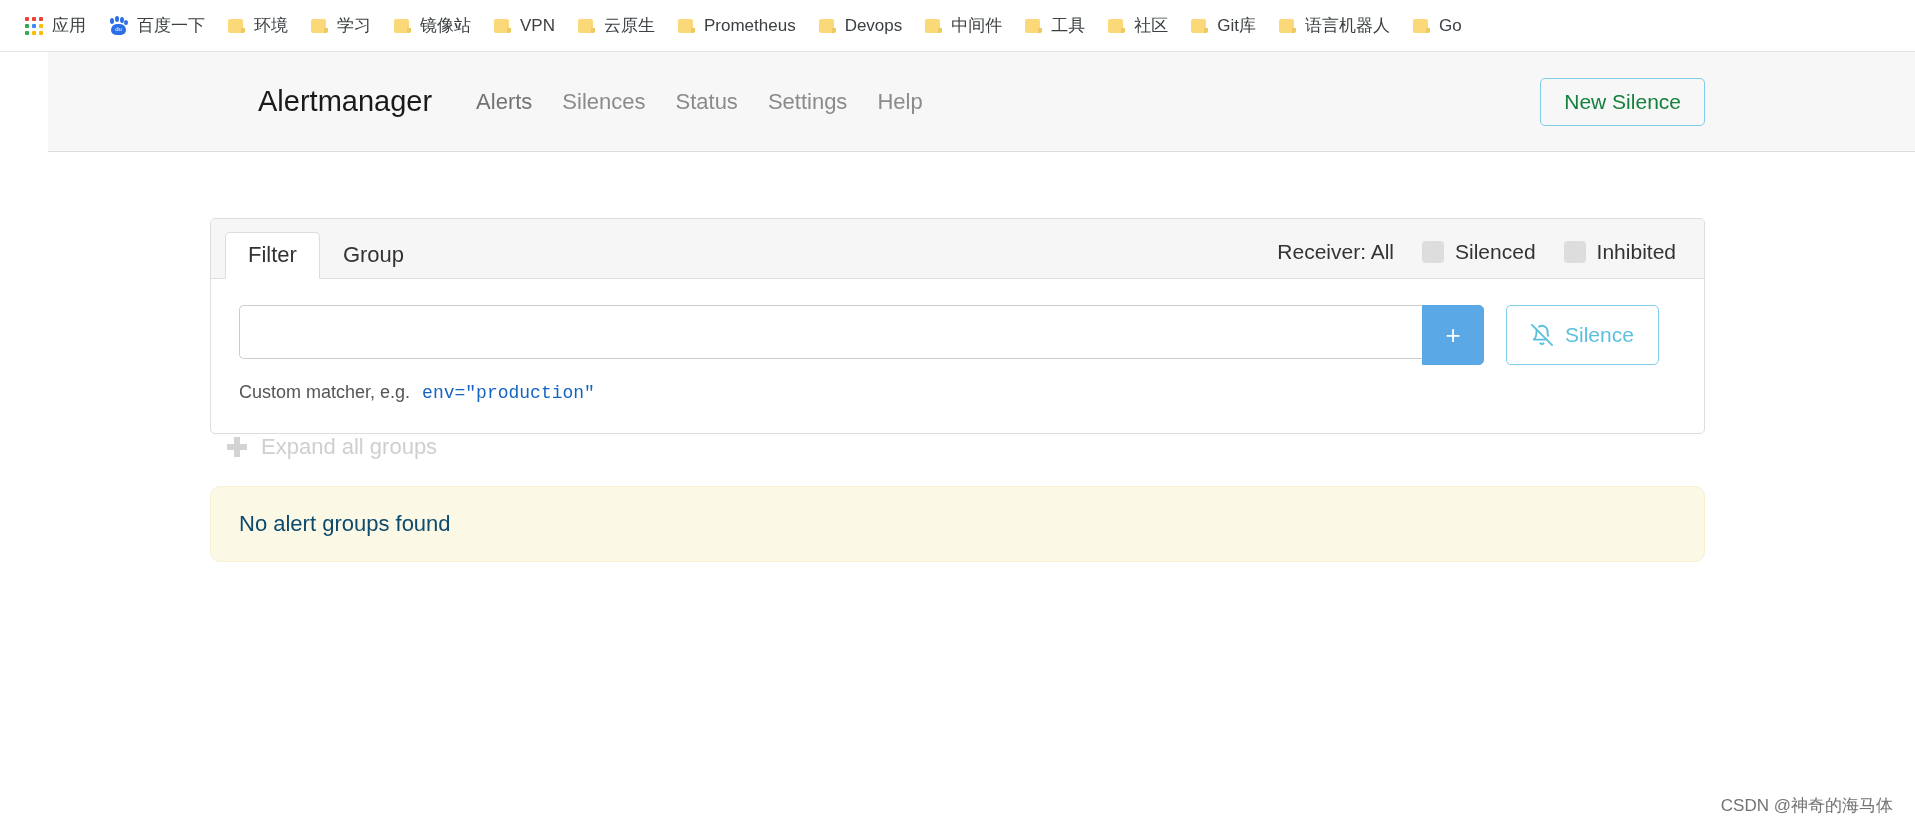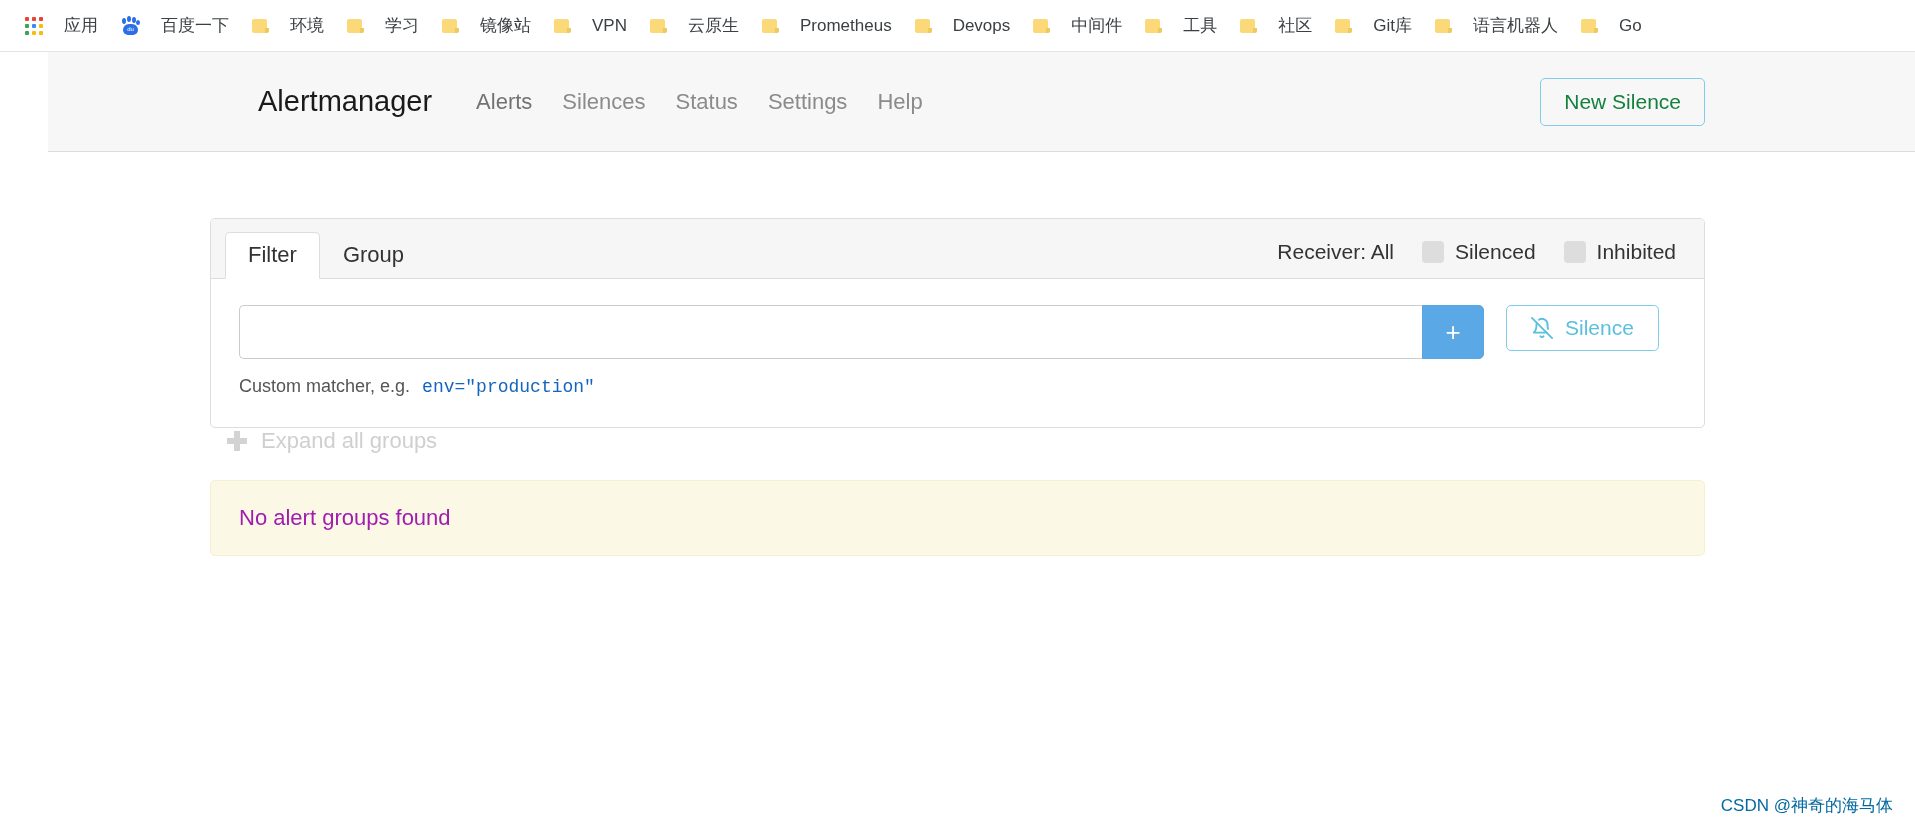--- a/index.html
+++ b/index.html
@@ -32,21 +32,20 @@
     gap: 9px;
     padding: 4px 9px;
     margin-right: 5px;
     border-radius: 4px;
     cursor: pointer;
   }
   .bm-label {
     font-size: 17px;
     color: #3c4043;
     line-height: 1;
-    margin-left: 12px;
   }
 
   
   .apps-icon {
     width: 18px; height: 18px;
     display: grid;
     grid-template-columns: repeat(3, 4px);
     grid-template-rows: repeat(3, 4px);
     gap: 3px;
   }
@@ -220,21 +219,21 @@
     font-family: "Liberation Sans", sans-serif;
   }
   .btn-silence {
     margin-left: 22px;
     border: 1px solid #7fcdea;
     background: #ffffff;
     color: #5bc0de;
     font-size: 21px;
     border-radius: 5px;
     padding: 7px 24px;
-    height: 46px;
+    height: 60px;
     display: flex;
     align-items: center;
     gap: 12px;
     cursor: pointer;
     font-family: "Liberation Sans", sans-serif;
     white-space: nowrap;
   }
   .matcher-help {
     margin-top: 17px;
     font-size: 18px;
@@ -266,33 +265,33 @@
   }
   .plus-icon::before { left: 7px; top: 0; width: 6px; height: 20px; }
   .plus-icon::after  { top: 7px; left: 0; height: 6px; width: 20px; }
   .expand-text { font-size: 22px; color: #cfcfcf; }
 
   
   .alert-warning {
     margin-top: 26px;
     background: #fcf8e6;
     border: 1px solid #f7efd2;
-    border-radius: 5px;
+    border-radius: 10px;
     padding: 24px 28px;
     font-size: 22px;
-    color: #a21caf;
+    color: #0c4a6e;
   }
 
   
   .watermark {
     position: absolute;
     right: 22px;
     bottom: 12px;
     font-size: 17px;
-    color: #0369a1;
+    color: #737373;
     white-space: nowrap;
   }
 </style>
 </head>
 <body>
 
 <div class="bookmarks-bar">
 
   <div class="bm-item">
     <span class="apps-icon">

